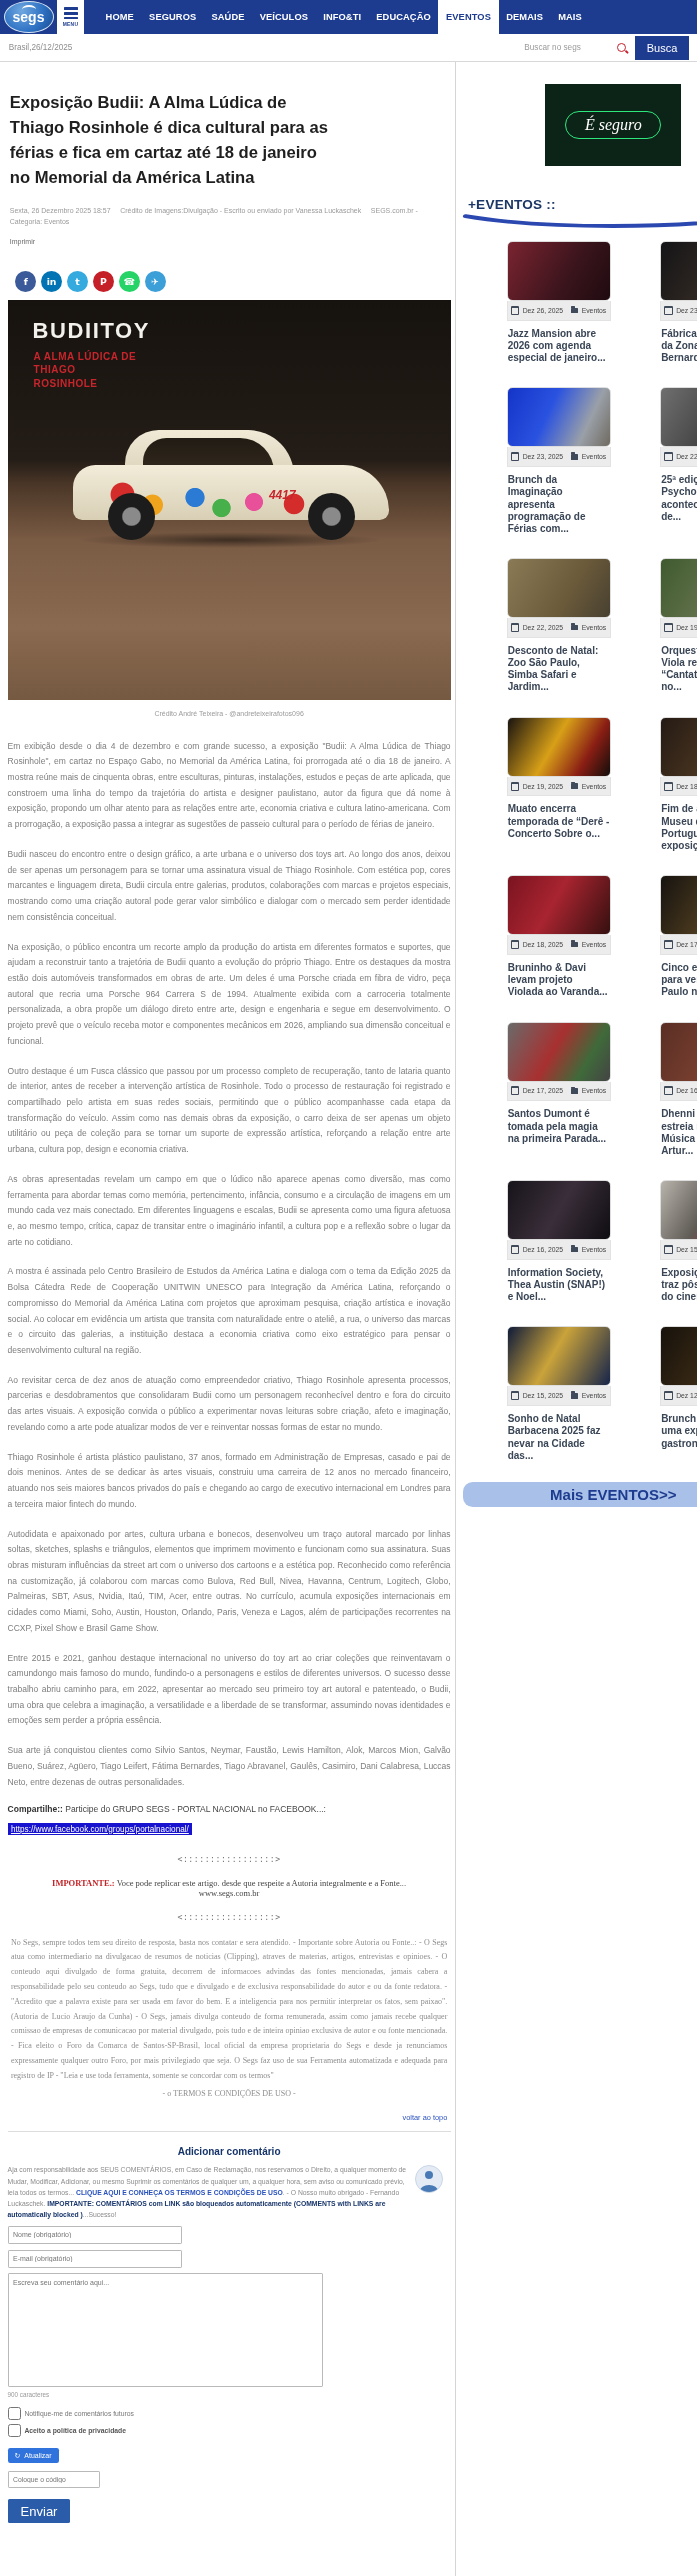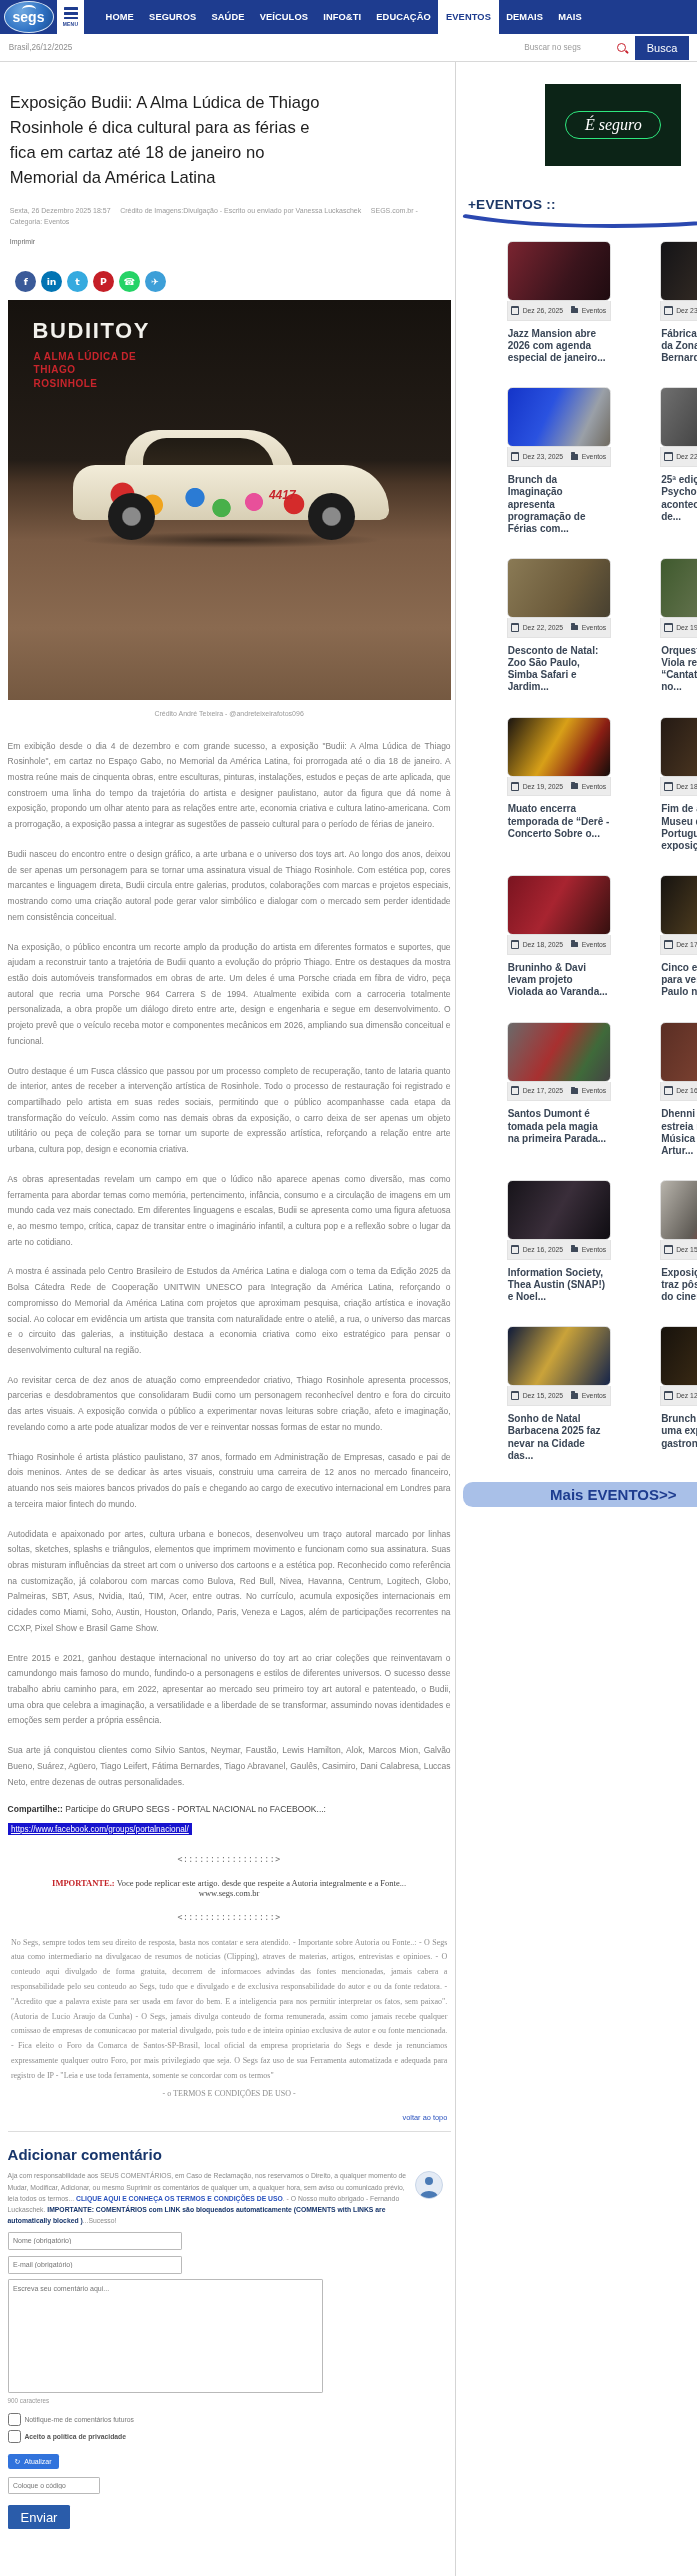--- a/index.html
+++ b/index.html
@@ -28,21 +28,21 @@
   .mag{width:7px;height:7px;border:1.6px solid #c8202c;border-radius:50%;position:relative;display:inline-block;}
   .mag::after{content:"";position:absolute;width:1.6px;height:4.4px;background:#c8202c;right:-2.2px;bottom:-3.3px;transform:rotate(-45deg);border-radius:1.1px;}
   .busca-btn{background:#1e3c8f;color:#fff;border:none;font-size:11px;padding:6px 12px;cursor:pointer;}
 
   
   .content{display:flex;align-items:stretch;flex:1;}
   .leftcol{width:473px;box-sizing:border-box;padding:0 4.4px 0 7.6px;}
   .sidebar{flex:1;border-left:0.5px solid #d5d5d5;box-sizing:border-box;padding:0 3.3px 0 5.5px;}
 
   
-  h1.title{font-weight:400;font-size:16.6px;line-height:1.5;color:#1f1f1f;width:326px;margin:29.4px 0 0 2.2px;}
+  h1.title{font-weight:700;font-size:16.6px;line-height:1.5;color:#1f1f1f;width:326px;margin:29.4px 0 0 2.2px;}
   .byline{margin:14px 0 0 2.2px;font-size:7px;color:#9a9a9a;line-height:1.6;}
   .byline .gap{display:inline-block;width:7.6px;}
   .print-link{display:inline-block;margin-top:8.7px;color:#6b6b6b;text-decoration:none;}
   .share-icons{display:flex;gap:4.9px;margin:24px 0 0 7.6px;}
   .sicon{width:21px;height:21px;border-radius:50%;display:flex;align-items:center;justify-content:center;color:#fff;font-weight:bold;font-size:9.3px;cursor:pointer;font-family:"DejaVu Sans",sans-serif;}
 
   .hero{width:443px;height:400px;margin:7.6px auto 0;position:relative;overflow:hidden;background:linear-gradient(#16120e 0%,#241d17 40%,#4a3627 46%,#7a5b44 60%,#8a6a50 82%,#755941 100%);}
   .poster-t1{position:absolute;top:18.5px;left:25px;color:#f2f1ec;font-size:22px;font-weight:bold;letter-spacing:1.6px;}
   .poster-t2{position:absolute;top:50px;left:26px;color:#c8252c;font-size:10px;font-weight:bold;width:109px;line-height:1.35;letter-spacing:0.5px;}
   .car{position:absolute;left:65px;top:131px;width:316px;height:109px;}
@@ -64,21 +64,21 @@
   .gdivider{text-align:center;color:#777;font-size:8.2px;letter-spacing:0.5px;margin:14px 0;font-family:"DejaVu Sans Mono",monospace;}
   .important-line{text-align:center;font-family:"Liberation Serif",serif;font-size:8.5px;color:#444;margin:0 22px;}
   .important-line .red{color:#c42428;font-weight:bold;}
   .disclaimer{font-family:"Liberation Serif",serif;font-size:8px;color:#8d8d8d;text-align:justify;line-height:1.85;margin:5.5px 3.3px 0;}
   .termos-line{font-family:"Liberation Serif",serif;font-size:8px;color:#8d8d8d;text-align:center;margin:5.5px 0 0;}
   .totop{text-align:right;margin:14px 3.3px 8.7px;}
   .totop a{color:#2a52be;font-size:7.4px;text-decoration:none;}
   hr.sep{border:none;border-top:0.5px solid #ddd;margin:0;}
 
   
-  .comments h2{font-size:15px;color:#17356b;margin:14px 0 7.6px;font-weight:bold;}
+  .comments h2{font-size:10px;color:#17356b;margin:14px 0 7.6px;font-weight:bold;text-align:center;}
   .cm-intro{position:relative;padding-right:43px;font-size:6.8px;color:#8a8a8a;line-height:1.65;}
   .cm-intro a{color:#2a52be;font-weight:bold;text-decoration:none;}
   .cm-imp{color:#17356b;font-weight:bold;}
   .avatar{position:absolute;right:7.6px;top:1.1px;width:26px;height:26px;border-radius:50%;background:#e4ebf5;overflow:hidden;border:0.5px solid #c9d6e8;}
   .avatar::before{content:"";position:absolute;top:4.4px;left:8.7px;width:8.7px;height:8.7px;border-radius:50%;background:#4a7ab5;}
   .avatar::after{content:"";position:absolute;bottom:-4.4px;left:4.4px;width:17.4px;height:12px;border-radius:50% 50% 0 0;background:#4a7ab5;}
   .f-input{display:block;width:164px;height:13px;border:0.5px solid #b9b9b9;border-radius:1.1px;margin:5.5px 0;padding:1.6px 4.4px;font-size:7px;color:#555;font-family:"Liberation Sans",sans-serif;}
   .f-area{display:block;width:305px;height:103px;border:0.5px solid #b9b9b9;border-radius:1.1px;padding:4.4px;font-size:7px;color:#777;resize:none;font-family:"Liberation Sans",sans-serif;}
   .chars{font-size:6.3px;color:#999;margin:4.4px 0 8.7px;}
   .chk{display:flex;align-items:center;gap:3.8px;font-size:6.8px;color:#777;margin:3.8px 0;}

